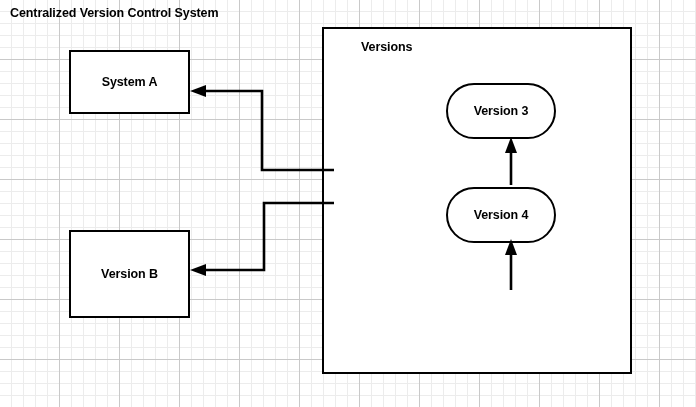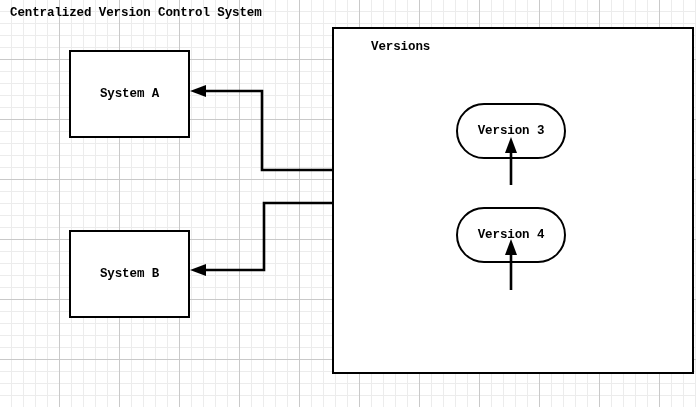--- a/index.html
+++ b/index.html
@@ -14,21 +14,21 @@
     height: 407px;
     background-color: #ffffff;
     background-image:
       linear-gradient(to right, #c9c9c9 1px, transparent 1px),
       linear-gradient(to bottom, #c9c9c9 1px, transparent 1px),
       linear-gradient(to right, #ececec 1px, transparent 1px),
       linear-gradient(to bottom, #ececec 1px, transparent 1px);
     background-size: 60px 60px, 60px 60px, 12px 12px, 12px 12px;
     background-position: -1px -1px, -1px -1px, -1px -1px, -1px -1px;
     overflow: hidden;
-    font-family: Liberation Mono, monospace;
+    font-family: Liberation Sans, sans-serif;
     -webkit-font-smoothing: antialiased;
   }
 
   .diagram-title {
     position: absolute;
     left: 10px;
     top: 6px;
     font-size: 12.5px;
     font-weight: bold;
     color: #000000;
@@ -46,29 +46,29 @@
     justify-content: center;
   }
   .sys-box .box-label {
     font-size: 12.5px;
     font-weight: bold;
     color: #000000;
     letter-spacing: -0.1px;
     white-space: nowrap;
   }
 
-  #system-a { left: 69px; top: 50px; width: 121px; height: 88px; }
+  #system-a { left: 69px; top: 50px; width: 121px; height: 64px; }
   #system-b { left: 69px; top: 230px; width: 121px; height: 88px; }
 
   #versions-panel {
     position: absolute;
     box-sizing: border-box;
-    left: 332px;
+    left: 322px;
     top: 27px;
-    width: 362px;
+    width: 310px;
     height: 347px;
     border: 2.5px solid #000000;
     background: #ffffff;
   }
   #versions-panel .panel-label {
     position: absolute;
     left: 37px;
     top: 11px;
     font-size: 12.5px;
     font-weight: bold;
@@ -81,21 +81,20 @@
     position: absolute;
     box-sizing: border-box;
     width: 110px;
     height: 56px;
     border: 2.5px solid #000000;
     border-radius: 28px;
     background: #ffffff;
     display: flex;
     align-items: center;
     justify-content: center;
-    margin-top: 20px;
   }
   .version-pill .pill-label {
     font-size: 12.5px;
     font-weight: bold;
     color: #000000;
     letter-spacing: -0.1px;
     white-space: nowrap;
   }
   #version-3 { left: 122px; top: 54px; }
   #version-2 { left: 122px; top: 158px; }
@@ -115,21 +114,21 @@
 
 <div id="canvas">
 
   <div class="diagram-title">Centralized Version Control System</div>
 
   <div class="sys-box" id="system-a">
     <span class="box-label">System A</span>
   </div>
 
   <div class="sys-box" id="system-b">
-    <span class="box-label">System B</span>
+    <span class="box-label">Version B</span>
   </div>
 
   <div id="versions-panel">
     <span class="panel-label">Versions</span>
 
     <div class="version-pill" id="version-3">
       <span class="pill-label">Version 3</span>
     </div>
 
     <div class="version-pill" id="version-2">

